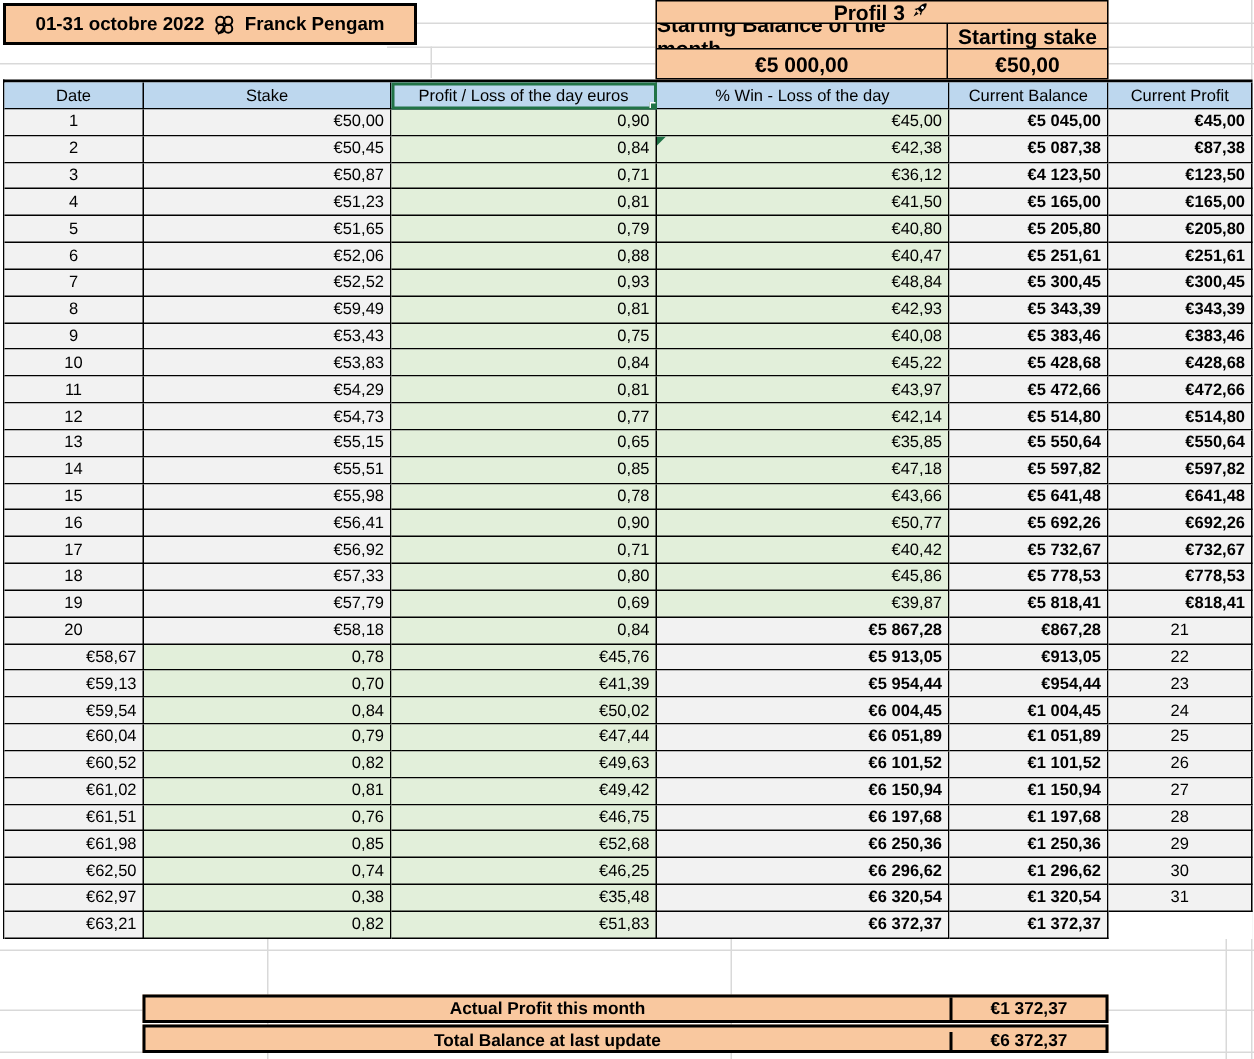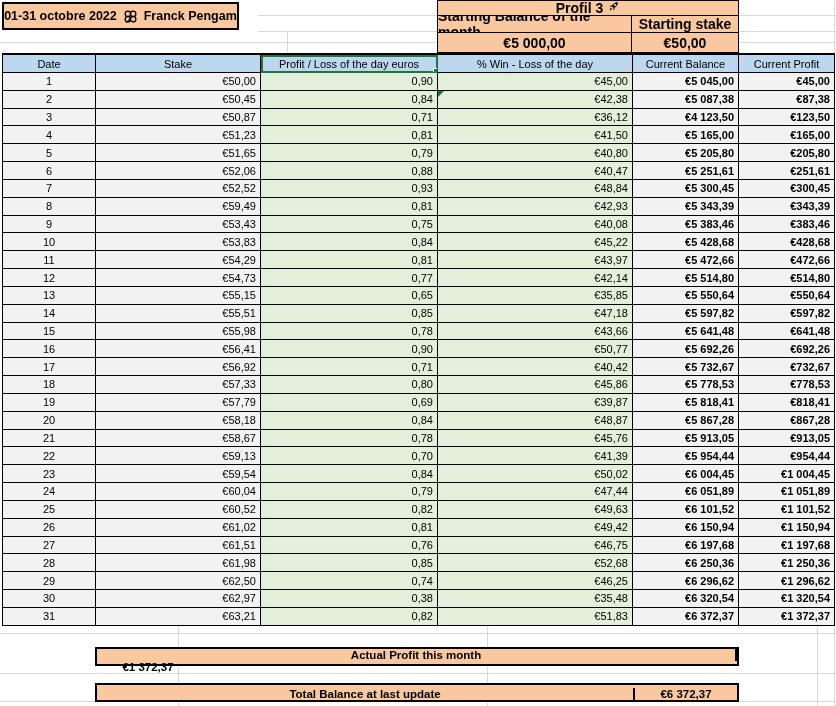--- a/index.html
+++ b/index.html
@@ -8,21 +8,21 @@
     font-family:"Liberation Sans","DejaVu Sans",sans-serif;color:#000;
     overflow:hidden;
   }
   
   .gl{position:absolute;background:#d9d9d9;z-index:0;}
   .gl.v{width:1px;}
   .gl.h{height:1px;}
 
   
   .title-box{
-    position:absolute;left:2px;top:2px;width:237px;height:28px;z-index:2;
+    position:absolute;left:2px;top:2px;width:276px;height:28px;z-index:2;
     background:var(--orange);border:2px solid #000;box-sizing:border-box;
     display:flex;align-items:center;justify-content:center;gap:4px;
     font-weight:bold;font-size:12.5px;
   }
   .title-box .ic{display:inline-flex;margin:0 2px;}
 
   
   .profile-block{
     position:absolute;left:437px;top:0;width:302px;z-index:2;
     border:1px solid #000;box-sizing:border-box;background:var(--orange);
@@ -254,21 +254,20 @@
     <div class="cell c-right bg-gray b">€778,53</div>
     <div class="cell c-center bg-gray">19</div>
     <div class="cell c-right bg-gray">€57,79</div>
     <div class="cell c-right bg-green">0,69</div>
     <div class="cell c-right bg-green">€39,87</div>
     <div class="cell c-right bg-gray b">€5 818,41</div>
     <div class="cell c-right bg-gray b">€818,41</div>
     <div class="cell c-center bg-gray">20</div>
     <div class="cell c-right bg-gray">€58,18</div>
     <div class="cell c-right bg-green">0,84</div>
-    <div class="cell c-right bg-green">€48,87</div>
     <div class="cell c-right bg-gray b">€5 867,28</div>
     <div class="cell c-right bg-gray b">€867,28</div>
     <div class="cell c-center bg-gray">21</div>
     <div class="cell c-right bg-gray">€58,67</div>
     <div class="cell c-right bg-green">0,78</div>
     <div class="cell c-right bg-green">€45,76</div>
     <div class="cell c-right bg-gray b">€5 913,05</div>
     <div class="cell c-right bg-gray b">€913,05</div>
     <div class="cell c-center bg-gray">22</div>
     <div class="cell c-right bg-gray">€59,13</div>
@@ -325,21 +324,21 @@
     <div class="cell c-right bg-gray b">€6 320,54</div>
     <div class="cell c-right bg-gray b">€1 320,54</div>
     <div class="cell c-center bg-gray">31</div>
     <div class="cell c-right bg-gray">€63,21</div>
     <div class="cell c-right bg-green">0,82</div>
     <div class="cell c-right bg-green">€51,83</div>
     <div class="cell c-right bg-gray b">€6 372,37</div>
     <div class="cell c-right bg-gray b">€1 372,37</div>
   </div>
 
-<div class="bar" style="top:647px;flex-direction:column;">
+<div class="bar" style="top:663px;">
   <div class="lbl">
     <span>Actual Profit this month</span>
   </div>
   <div class="val">
     <span>€1 372,37</span>
   </div>
 </div>
 
 <div class="bar" style="top:683px;align-items:flex-end;">
   <div class="lbl">

